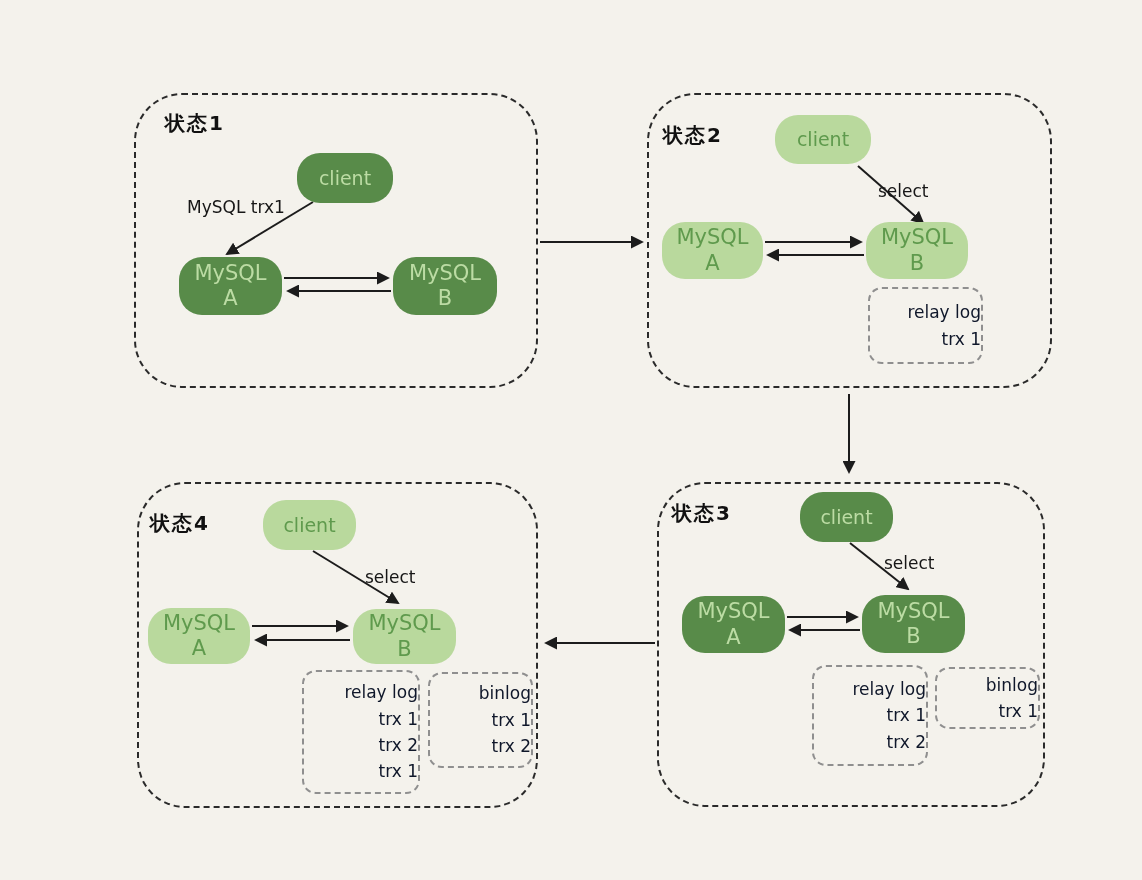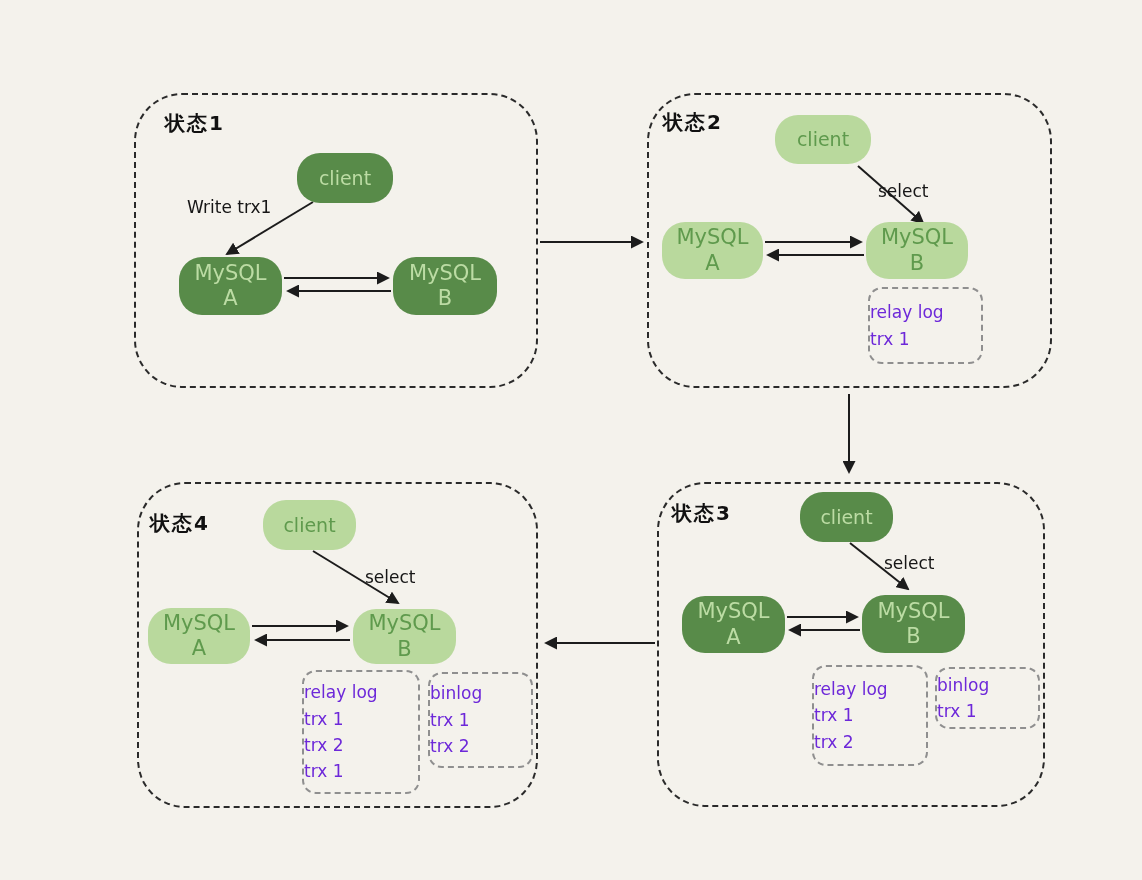--- a/index.html
+++ b/index.html
@@ -52,25 +52,25 @@
   .node.light { background: #b9d99d; color: #5f9a4d; }
   .node .nl { display: block; text-align: center; }
   .node.mysql { font-size: 21px; justify-content: center; }
   .logbox {
     position: absolute;
     border: 2px dashed #8f8f8f;
     border-radius: 14px;
     box-sizing: border-box;
     display: flex;
     flex-direction: column;
-    align-items: flex-start;
+    align-items: flex-end;
     justify-content: center;
     font-size: 17px;
     line-height: 1.55;
-    color: #6d28d9;
+    color: #0f172a;
     background: transparent;
   }
   .edge-label {
     position: absolute;
     font-size: 17px;
     color: #161616;
     white-space: nowrap;
   }
   line { stroke: #1c1c1c; stroke-width: 2; }
 </style>
@@ -105,32 +105,32 @@
     <line x1="540" y1="242" x2="642" y2="242" marker-end="url(#ah)"></line>
     <line x1="849" y1="394" x2="849" y2="472" marker-end="url(#ah)"></line>
     <line x1="655" y1="643" x2="546" y2="643" marker-end="url(#ah)"></line>
   </svg>
 
   <div class="panel" style="left:134px; top:93px; width:404px; height:295px;"></div>
   <div class="state-label" style="left:165px; top:110px;">状态1</div>
   <div class="node dark" style="left:297px; top:153px; width:96px; height:50px;">
     <span class="nl">client</span>
   </div>
-  <span class="edge-label" style="left:187px; top:197px;">Write trx1</span>
+  <span class="edge-label" style="left:187px; top:197px;">MySQL trx1</span>
   <div class="node dark mysql" style="left:179px; top:257px; width:103px; height:58px;">
     <span class="nl">MySQL</span>
     <span class="nl">A</span>
   </div>
   <div class="node dark mysql" style="left:393px; top:257px; width:104px; height:58px;">
     <span class="nl">MySQL</span>
     <span class="nl">B</span>
   </div>
 
   <div class="panel" style="left:647px; top:93px; width:405px; height:295px;"></div>
-  <div class="state-label" style="left:663px; top:109px;">状态2</div>
+  <div class="state-label" style="left:663px; top:122px;">状态2</div>
   <div class="node light" style="left:775px; top:115px; width:96px; height:49px;">
     <span class="nl">client</span>
   </div>
   <span class="edge-label" style="left:878px; top:181px;">select</span>
   <div class="node light mysql" style="left:662px; top:222px; width:101px; height:57px;">
     <span class="nl">MySQL</span>
     <span class="nl">A</span>
   </div>
   <div class="node light mysql" style="left:866px; top:222px; width:102px; height:57px;">
     <span class="nl">MySQL</span>

